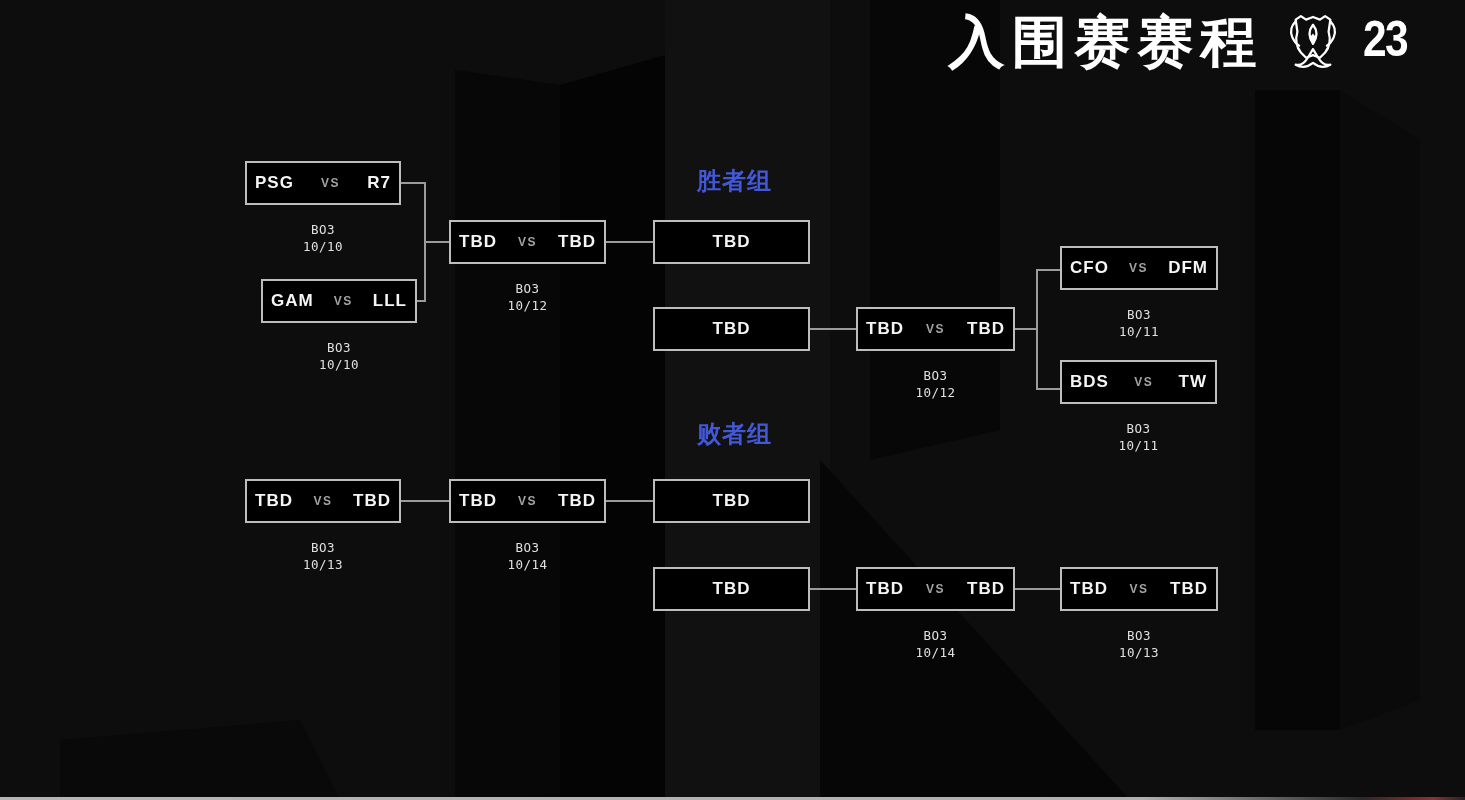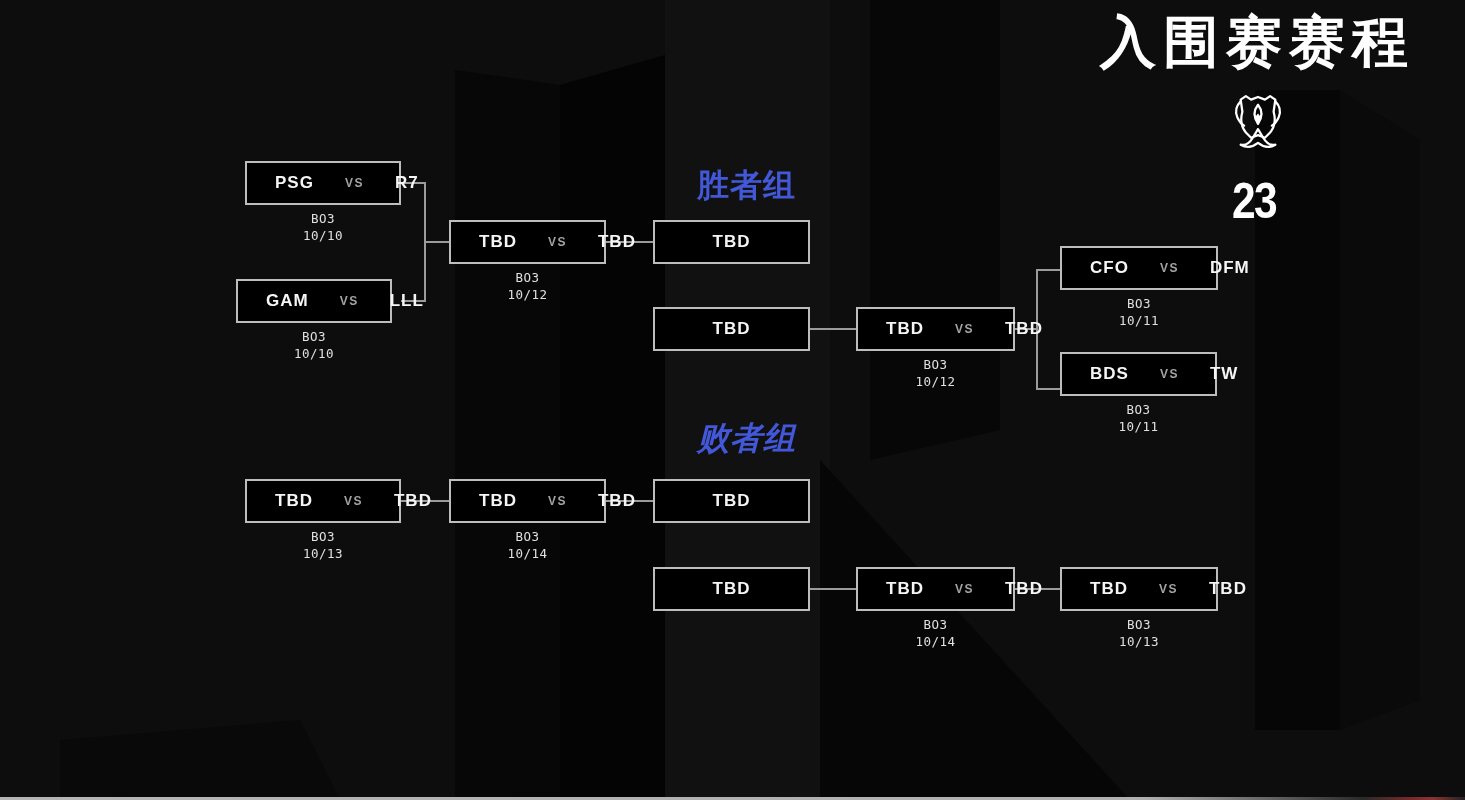--- a/index.html
+++ b/index.html
@@ -9,63 +9,62 @@
     overflow:hidden;
     background:#0d0d0d;
     font-family:"Liberation Sans", sans-serif;
   }
   .bg-art{position:absolute;inset:0;width:100%;height:100%;}
   .connectors{position:absolute;inset:0;width:100%;height:100%;pointer-events:none;}
 
   
   .header{
     position:absolute;top:14px;right:50px;
-    display:flex;align-items:center;gap:24px;flex-direction:column;
+    display:flex;align-items:flex-start;gap:24px;
   }
   .title{
     color:#fff;font-size:56px;font-weight:900;
     letter-spacing:7px;line-height:1;
     font-family:"Liberation Sans", sans-serif;
   }
   .trophy{width:52px;height:58px;display:block;}
   .year{
     color:#fff;font-size:50px;font-weight:900;line-height:1;
     letter-spacing:-2px;transform:scaleX(0.85);transform-origin:left center;
     font-family:"Liberation Sans", sans-serif;
   }
 
   
   .group-label{
     position:absolute;
-    color:#4358d8;font-size:32px;font-weight:800;
+    color:#4358d8;font-size:24px;font-weight:800;
     letter-spacing:1px;line-height:1;
   }
   .group-label.winners{left:697px;top:169px;}
-  .group-label.losers{left:697px;top:422px;font-style:italic;}
+  .group-label.losers{left:697px;top:422px;}
 
   
   .match{position:absolute;}
   .box{
     box-sizing:border-box;
     height:44px;width:100%;
     border:2px solid #bdbdbd;
     background:#000;
     display:flex;align-items:center;justify-content:space-between;
-    padding:0 28px;
-    gap:31px;
+    padding:0 8px;
   }
   .box.single{justify-content:center;}
   .team{
     color:#f5f5f5;font-size:17px;font-weight:700;letter-spacing:1px;
   }
   .vs{
     color:#a3a3a3;font-size:12px;font-weight:700;letter-spacing:1.5px;
   }
   .meta{
-    margin-top:6px;text-align:center;
+    margin-top:17px;text-align:center;
     color:#e0e0e0;font-size:12.5px;line-height:1.35;
     font-family:"DejaVu Sans Mono", monospace;
     letter-spacing:0.5px;
   }
 
   .bottom-line{
     position:absolute;left:0;bottom:0;width:100%;height:3px;
     background:linear-gradient(to right,
       #b5b5b5 0%, #b0b0b0 78%, #6a6a6a 86%, #2a2a2a 93%,
       #7a2a2a 96.5%, #8a3434 97.8%, #222 100%);
@@ -126,21 +125,21 @@
       <span class="team">PSG</span>
       <span class="vs">VS</span>
       <span class="team">R7</span>
     </div>
     <div class="meta">
       <div>BO3</div>
       <div>10/10</div>
     </div>
   </div>
 
-  <div class="match" style="left:236px;top:279px;width:156px">
+  <div class="match" style="left:261px;top:279px;width:156px">
     <div class="box">
       <span class="team">GAM</span>
       <span class="vs">VS</span>
       <span class="team">LLL</span>
     </div>
     <div class="meta">
       <div>BO3</div>
       <div>10/10</div>
     </div>
   </div>
@@ -186,21 +185,21 @@
       <span class="team">CFO</span>
       <span class="vs">VS</span>
       <span class="team">DFM</span>
     </div>
     <div class="meta">
       <div>BO3</div>
       <div>10/11</div>
     </div>
   </div>
 
-  <div class="match" style="left:1060px;top:352px;width:157px">
+  <div class="match" style="left:1060px;top:360px;width:157px">
     <div class="box">
       <span class="team">BDS</span>
       <span class="vs">VS</span>
       <span class="team">TW</span>
     </div>
     <div class="meta">
       <div>BO3</div>
       <div>10/11</div>
     </div>
   </div>

